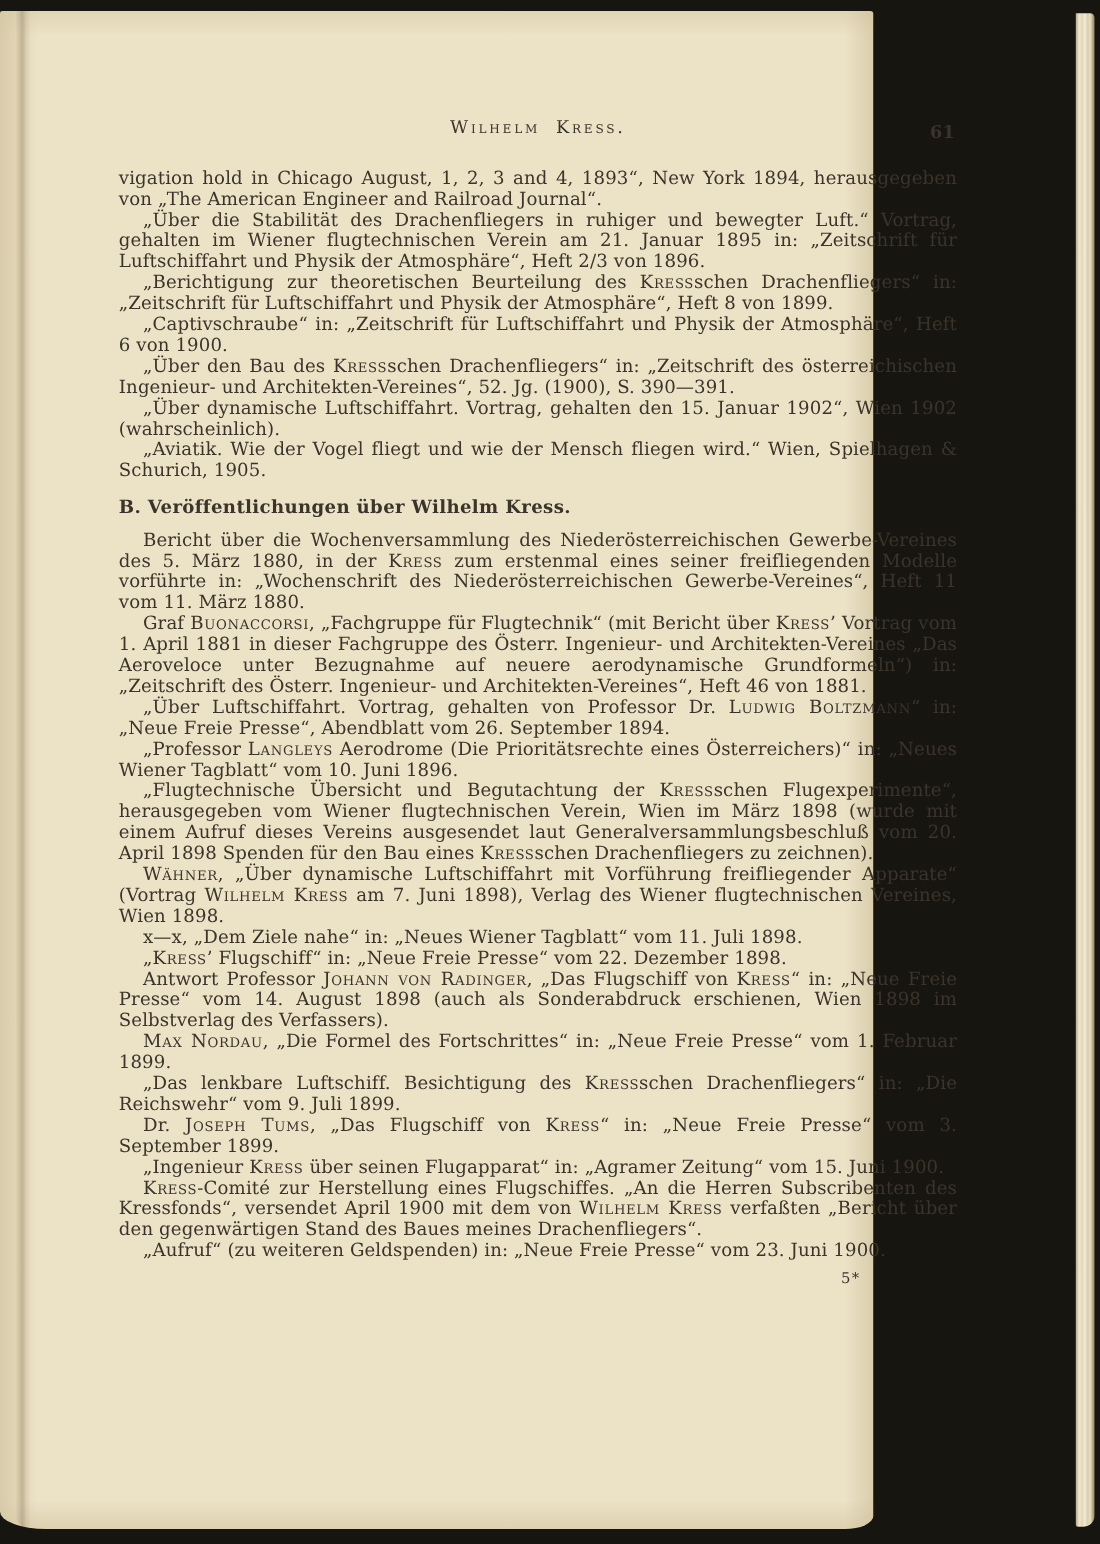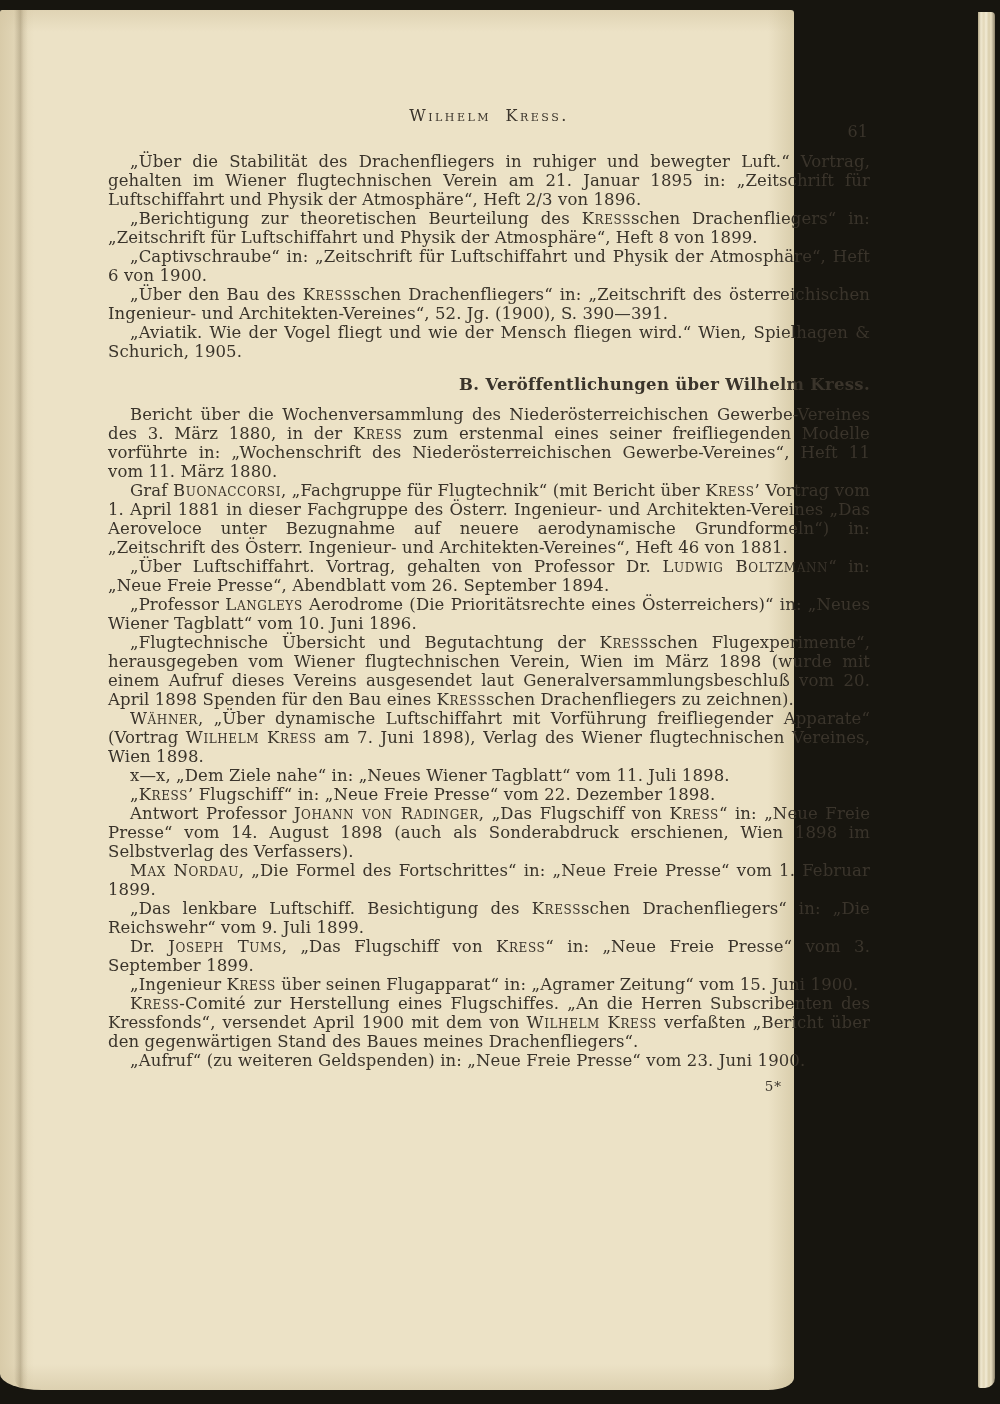--- a/index.html
+++ b/index.html
@@ -57,29 +57,29 @@
     margin-bottom: 27px;
     font-size: 16px;
   }
   .running-title {
     font-variant: small-caps;
     letter-spacing: 2.5px;
     word-spacing: 7px;
   }
   .page-number {
     position: absolute;
-    right: 2px; top: 16px;
+    right: 2px; top: 4px; font-weight: bold;
   }
   .paras { text-align: justify; }
   p.para { margin: 0; padding: 0; }
   p.para.indent { text-indent: 22px; }
   .sc { font-variant: small-caps; letter-spacing: 0.6px; }
   .section-heading {
     margin: 14px 0 11px 0;
-    text-align: right;
+    text-align: left;
     font-weight: bold;
     font-size: 16.5px;
     letter-spacing: 0.3px;
   }
   .sig-mark {
     margin-top: 7px;
     text-align: right;
     padding-right: 88px;
     font-size: 13.5px;
     letter-spacing: 1px;
@@ -94,31 +94,33 @@
   <div class="gutter-crease"></div>
 
   <div class="text-block">
 
     <div class="header">
       <span class="running-title">Wilhelm Kress.</span>
       <span class="page-number">61</span>
     </div>
 
     <div class="paras" id="paras-a">
+        <p class="para"><span>vigation hold in Chicago August, 1, 2, 3 and 4, 1893“, New York 1894, herausgegeben von „The American Engineer and Railroad Journal“.</span></p>
         <p class="para indent"><span>„Über die Stabilität des Drachenfliegers in ruhiger und bewegter Luft.“ Vortrag, gehalten im Wiener flugtechnischen Verein am 21. Januar 1895 in: „Zeitschrift für Luftschiffahrt und Physik der Atmosphäre“, Heft 2/3 von 1896.</span></p>
         <p class="para indent"><span>„Berichtigung zur theoretischen Beurteilung des </span><span class="sc">Kress</span><span>schen Drachenfliegers“ in: „Zeitschrift für Luftschiffahrt und Physik der Atmosphäre“, Heft 8 von 1899.</span></p>
         <p class="para indent"><span>„Captivschraube“ in: „Zeitschrift für Luftschiffahrt und Physik der Atmosphäre“, Heft 6 von 1900.</span></p>
         <p class="para indent"><span>„Über den Bau des </span><span class="sc">Kress</span><span>schen Drachenfliegers“ in: „Zeitschrift des österreichischen Ingenieur- und Architekten-Vereines“, 52. Jg. (1900), S. 390—391.</span></p>
+        <p class="para indent"><span>„Über dynamische Luftschiffahrt. Vortrag, gehalten den 15. Januar 1902“, Wien 1902 (wahrscheinlich).</span></p>
         <p class="para indent"><span>„Aviatik. Wie der Vogel fliegt und wie der Mensch fliegen wird.“ Wien, Spielhagen &amp; Schurich, 1905.</span></p>
       </div>
 
     <div class="section-heading">B. Veröffentlichungen über Wilhelm Kress.</div>
 
     <div class="paras" id="paras-b">
-        <p class="para indent"><span>Bericht über die Wochenversammlung des Niederösterreichischen Gewerbe-Vereines des 3. März 1880, in der </span><span class="sc">Kress</span><span> zum erstenmal eines seiner freifliegenden Modelle vorführte in: „Wochenschrift des Niederösterreichischen Gewerbe-Vereines“, Heft 11 vom 11. März 1880.</span></p>
+        <p class="para indent"><span>Bericht über die Wochenversammlung des Niederösterreichischen Gewerbe-Vereines des 5. März 1880, in der </span><span class="sc">Kress</span><span> zum erstenmal eines seiner freifliegenden Modelle vorführte in: „Wochenschrift des Niederösterreichischen Gewerbe-Vereines“, Heft 11 vom 11. März 1880.</span></p>
         <p class="para indent"><span>Graf </span><span class="sc">Buonaccorsi</span><span>, „Fachgruppe für Flugtechnik“ (mit Bericht über </span><span class="sc">Kress</span><span>’ Vortrag vom 1. April 1881 in dieser Fachgruppe des Österr. Ingenieur- und Architekten-Vereines „Das Aeroveloce unter Bezugnahme auf neuere aerodynamische Grundformeln“) in: „Zeitschrift des Österr. Ingenieur- und Architekten-Vereines“, Heft 46 von 1881.</span></p>
         <p class="para indent"><span>„Über Luftschiffahrt. Vortrag, gehalten von Professor Dr. </span><span class="sc">Ludwig Boltzmann</span><span>“ in: „Neue Freie Presse“, Abendblatt vom 26. September 1894.</span></p>
         <p class="para indent"><span>„Professor </span><span class="sc">Langleys</span><span> Aerodrome (Die Prioritätsrechte eines Österreichers)“ in: „Neues Wiener Tagblatt“ vom 10. Juni 1896.</span></p>
         <p class="para indent"><span>„Flugtechnische Übersicht und Begutachtung der </span><span class="sc">Kress</span><span>schen Flugexperimente“, herausgegeben vom Wiener flugtechnischen Verein, Wien im März 1898 (wurde mit einem Aufruf dieses Vereins ausgesendet laut Generalversammlungsbeschluß vom 20. April 1898 Spenden für den Bau eines </span><span class="sc">Kress</span><span>schen Drachenfliegers zu zeichnen).</span></p>
         <p class="para indent"><span class="sc">Wähner</span><span>, „Über dynamische Luftschiffahrt mit Vorführung freifliegender Apparate“ (Vortrag </span><span class="sc">Wilhelm Kress</span><span> am 7. Juni 1898), Verlag des Wiener flugtechnischen Vereines, Wien 1898.</span></p>
         <p class="para indent"><span>x—x, „Dem Ziele nahe“ in: „Neues Wiener Tagblatt“ vom 11. Juli 1898.</span></p>
         <p class="para indent"><span>„</span><span class="sc">Kress</span><span>’ Flugschiff“ in: „Neue Freie Presse“ vom 22. Dezember 1898.</span></p>
         <p class="para indent"><span>Antwort Professor </span><span class="sc">Johann von Radinger</span><span>, „Das Flugschiff von </span><span class="sc">Kress</span><span>“ in: „Neue Freie Presse“ vom 14. August 1898 (auch als Sonderabdruck erschienen, Wien 1898 im Selbstverlag des Verfassers).</span></p>
         <p class="para indent"><span class="sc">Max Nordau</span><span>, „Die Formel des Fortschrittes“ in: „Neue Freie Presse“ vom 1. Februar 1899.</span></p>
         <p class="para indent"><span>„Das lenkbare Luftschiff. Besichtigung des </span><span class="sc">Kress</span><span>schen Drachenfliegers“ in: „Die Reichswehr“ vom 9. Juli 1899.</span></p>

